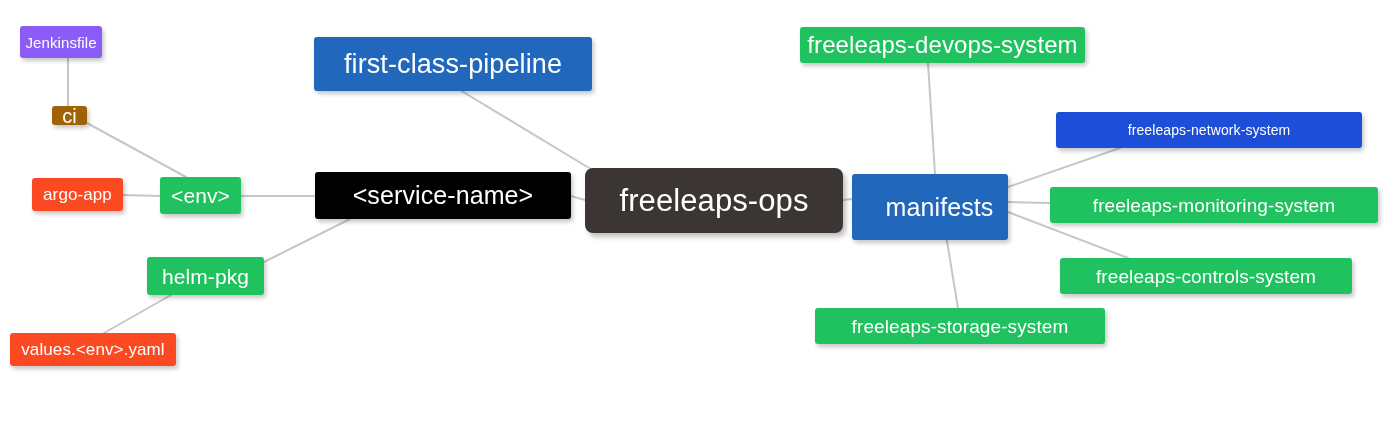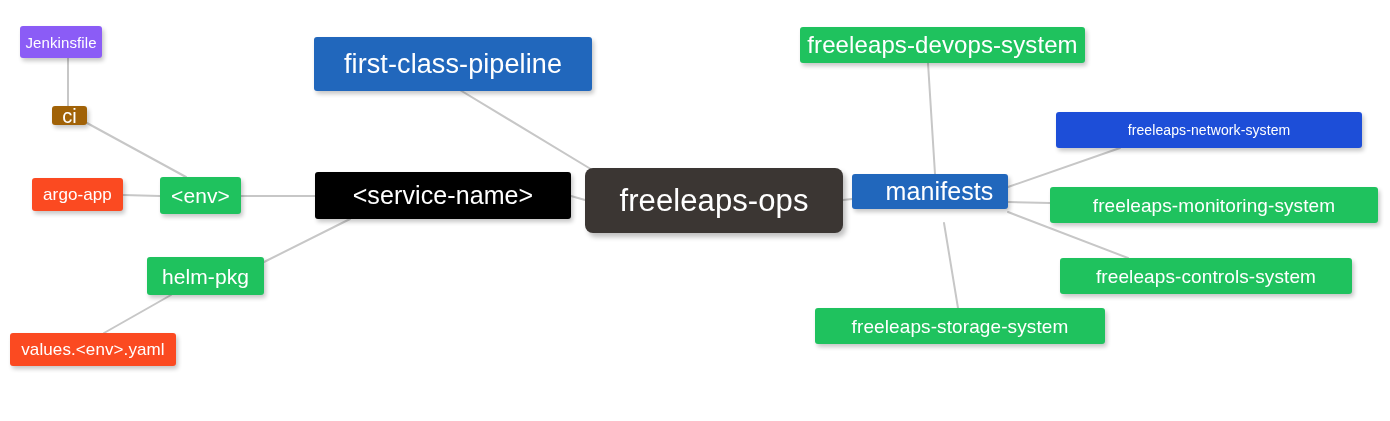--- a/index.html
+++ b/index.html
@@ -64,21 +64,21 @@
       <line x1="935" y1="174" x2="928" y2="63" stroke="#c7c7c7" stroke-width="2" stroke-linecap="round"></line>
       <line x1="1008" y1="187" x2="1120" y2="148" stroke="#c7c7c7" stroke-width="2" stroke-linecap="round"></line>
       <line x1="1008" y1="202" x2="1050" y2="203" stroke="#c7c7c7" stroke-width="2" stroke-linecap="round"></line>
       <line x1="1008" y1="212" x2="1128" y2="258" stroke="#c7c7c7" stroke-width="2" stroke-linecap="round"></line>
       <line x1="944" y1="223" x2="958" y2="308" stroke="#c7c7c7" stroke-width="2" stroke-linecap="round"></line>
     </svg>
   <div id="node-layer">
       <div class="node root" style="left: 585px; top: 168px; width: 258px; height: 65px; background: rgb(59, 54, 51); font-size: 31px;">freeleaps-ops</div>
       <div class="node" style="left: 315px; top: 172px; width: 256px; height: 47px; background: #000000; font-size: 25px;">&lt;service-name&gt;</div>
       <div class="node" style="left: 314px; top: 37px; width: 278px; height: 54px; background: rgb(33, 103, 188); font-size: 27px;">first-class-pipeline</div>
-      <div class="node" style="left: 852px; top: 174px; width: 156px; height: 35px; background: rgb(33, 103, 188); font-size: 25px; padding-left: 28px;">manifests</div>
+      <div class="node" style="left: 852px; top: 174px; width: 156px; height: 66px; background: rgb(33, 103, 188); font-size: 25px; padding-left: 28px;">manifests</div>
       <div class="node" style="left: 160px; top: 177px; width: 81px; height: 37px; background: rgb(31, 194, 94); font-size: 21px;">&lt;env&gt;</div>
       <div class="node" style="left: 147px; top: 257px; width: 117px; height: 38px; background: rgb(31, 194, 94); font-size: 21px;">helm-pkg</div>
       <div class="node" style="left: 800px; top: 27px; width: 285px; height: 36px; background: rgb(31, 194, 94); font-size: 24px;">freeleaps-devops-system</div>
       <div class="node" style="left: 1056px; top: 112px; width: 306px; height: 36px; background: #1d4ed8; font-size: 14px;">freeleaps-network-system</div>
       <div class="node" style="left: 1050px; top: 187px; width: 328px; height: 36px; background: rgb(31, 194, 94); font-size: 19px;">freeleaps-monitoring-system</div>
       <div class="node" style="left: 1060px; top: 258px; width: 292px; height: 36px; background: rgb(31, 194, 94); font-size: 19px;">freeleaps-controls-system</div>
       <div class="node" style="left: 815px; top: 308px; width: 290px; height: 36px; background: rgb(31, 194, 94); font-size: 19px;">freeleaps-storage-system</div>
       <div class="node" style="left: 20px; top: 26px; width: 82px; height: 32px; background: #8b5cf6; font-size: 15px;">Jenkinsfile</div>
       <div class="node" style="left: 52px; top: 106px; width: 35px; height: 19px; background: #a16207; font-size: 20px;">ci</div>
       <div class="node" style="left: 32px; top: 178px; width: 91px; height: 33px; background: rgb(251, 74, 33); font-size: 17px;">argo-app</div>

